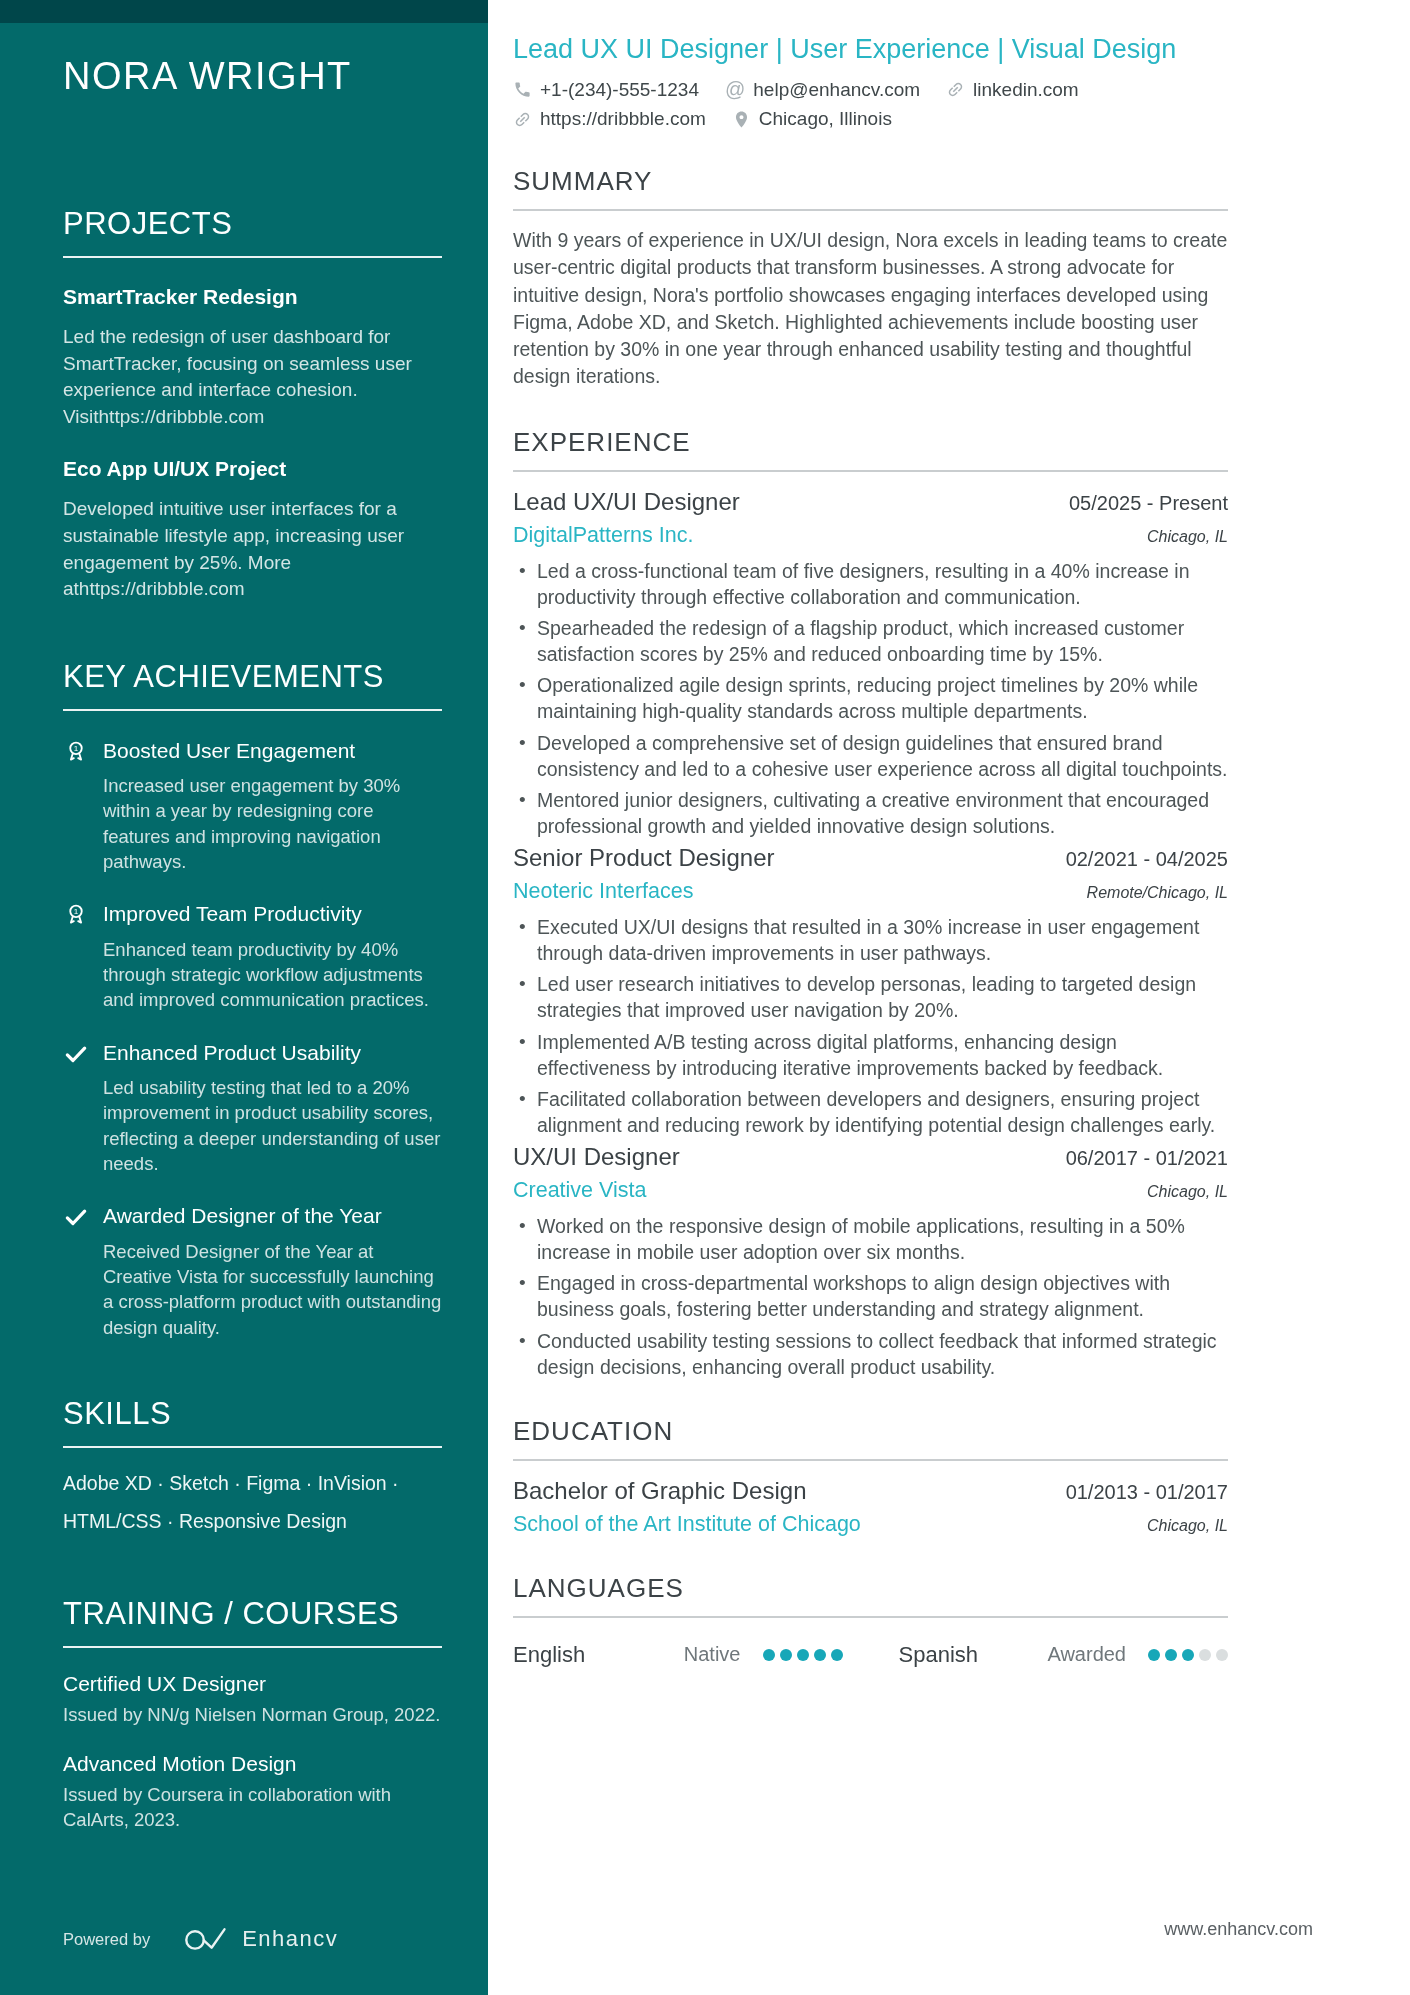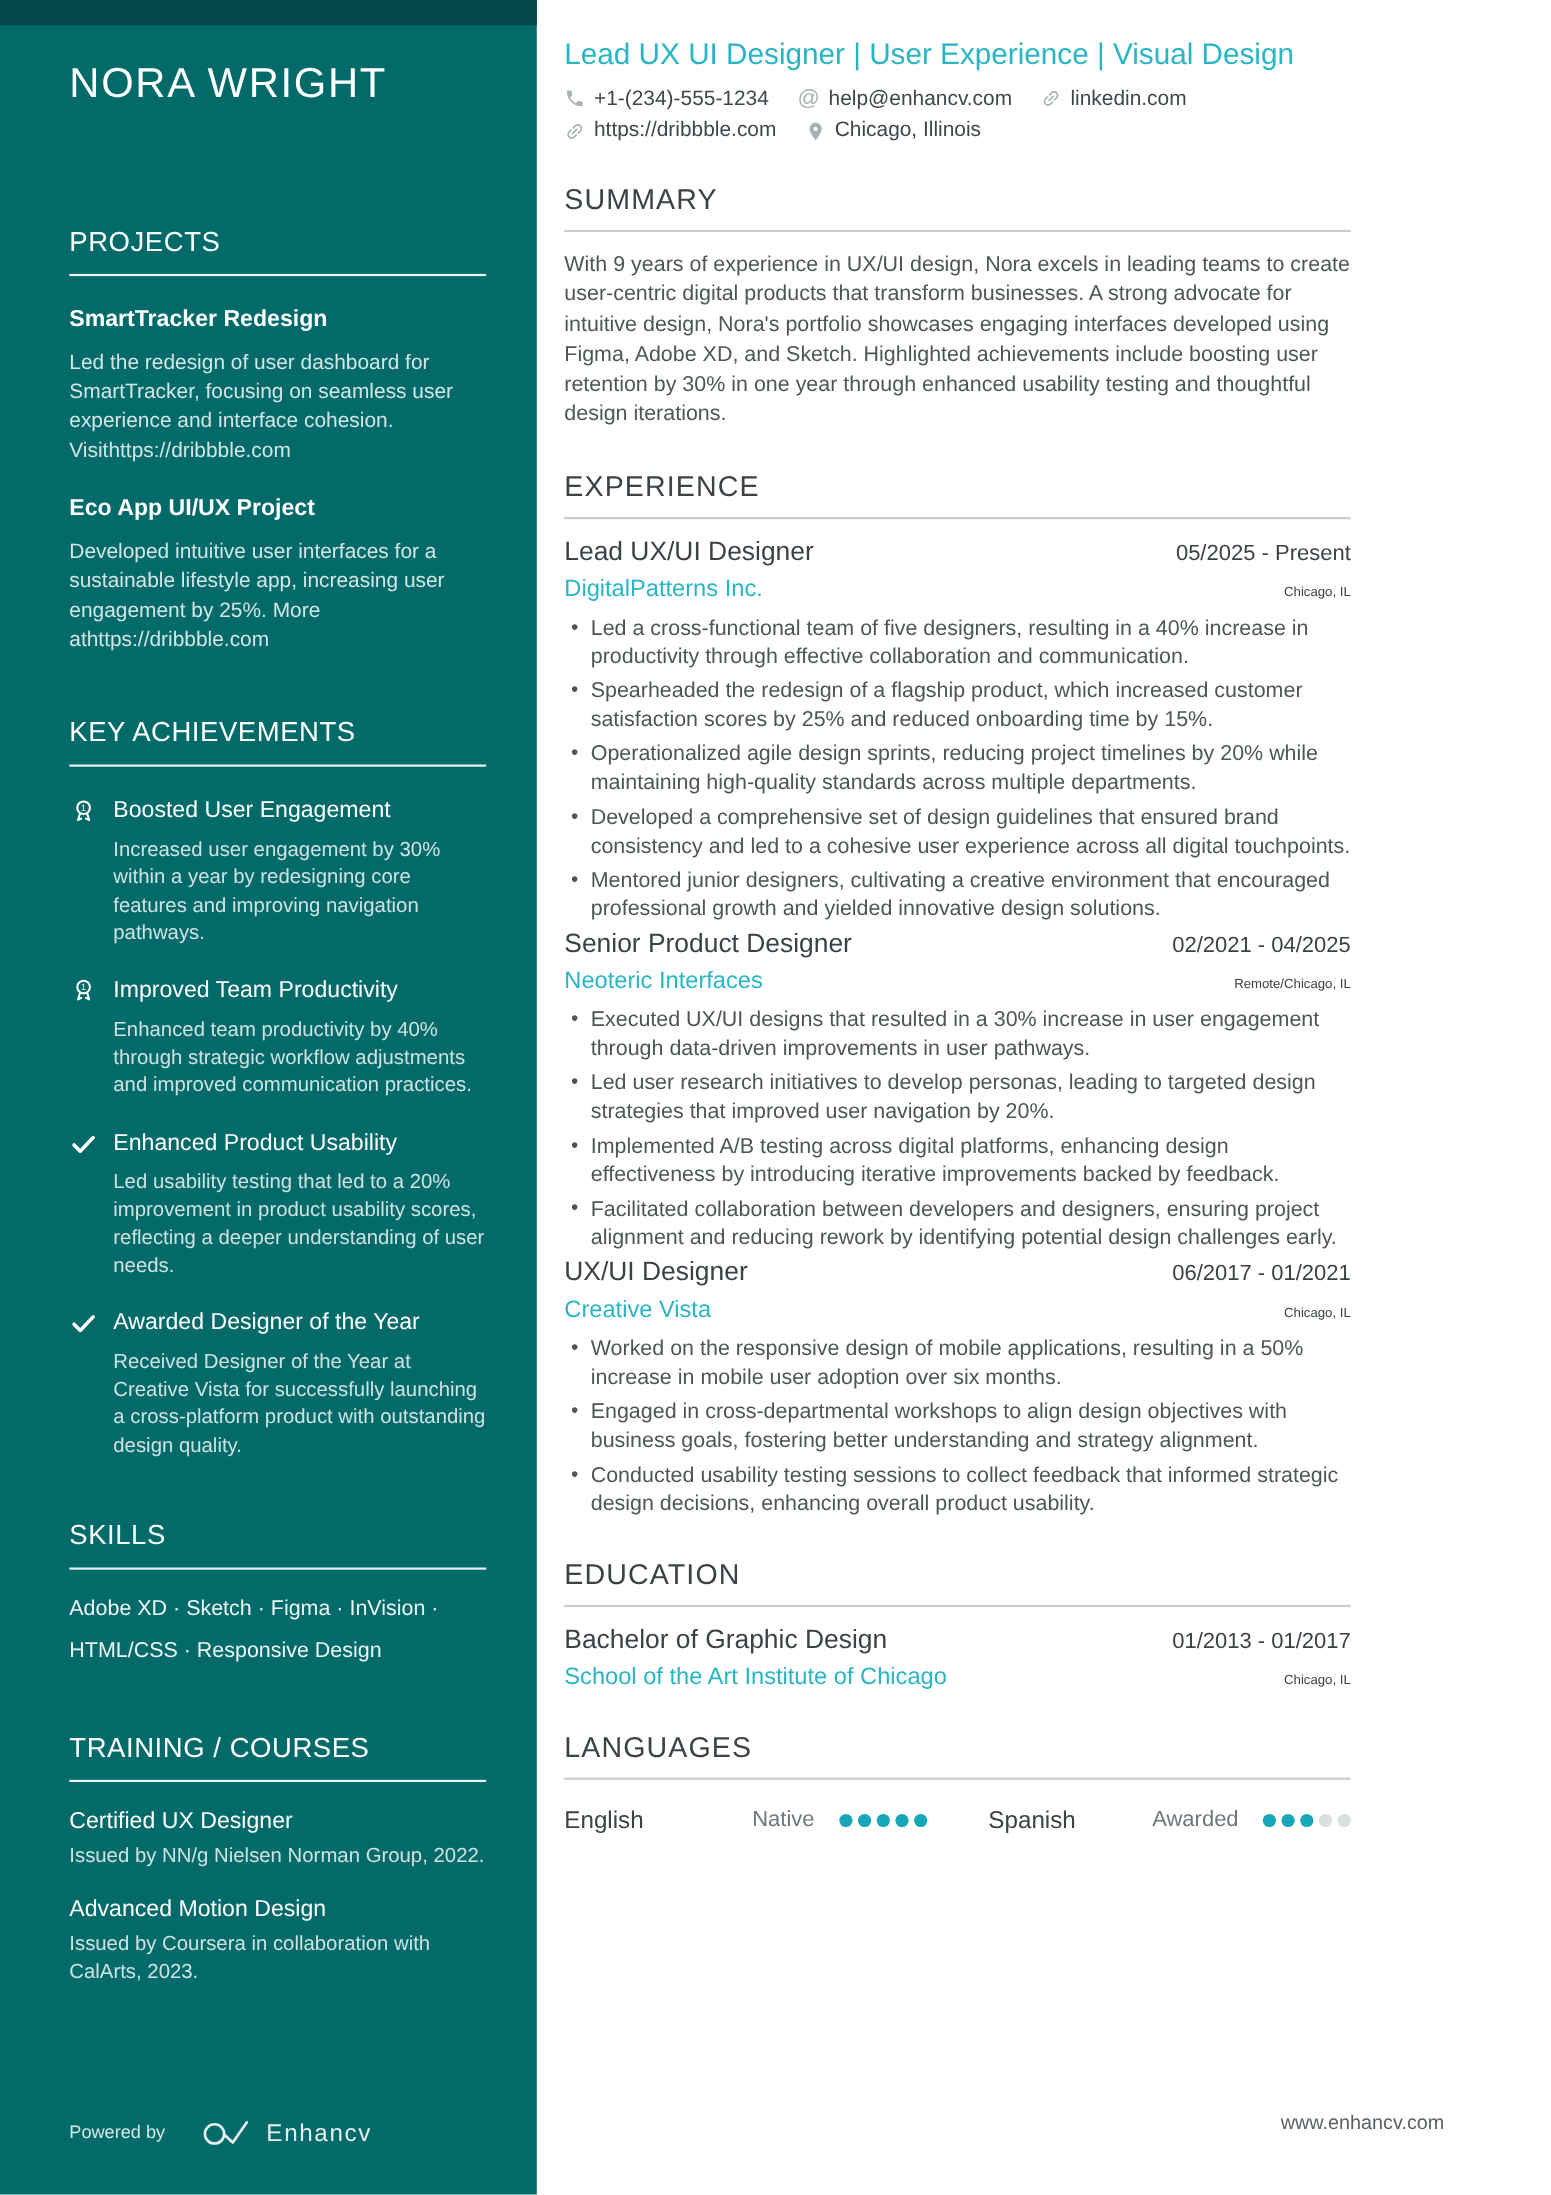--- a/index.html
+++ b/index.html
@@ -11,21 +11,21 @@
   
   .sidebar{
     position:absolute;left:0;top:0;width:488px;height:1995px;
     background:#036a6a;color:#fff;box-sizing:border-box;
     padding:0 46px 0 63px;
   }
   .topstrip{position:absolute;left:0;top:0;width:488px;height:23px;background:#00464a;}
   .name{margin-top:55px;font-size:38px;font-weight:500;letter-spacing:1.5px;color:#ffffff;}
   .side-section{margin-top:56px;}
   .side-section.first{margin-top:108px;}
-  .side-heading{font-size:25px;font-weight:400;letter-spacing:.5px;color:#fdffff;}
+  .side-heading{font-size:31px;font-weight:400;letter-spacing:.5px;color:#fdffff;}
   .side-divider{border-bottom:2px solid #eaf3f3;margin-top:14px;}
   .proj-title{font-size:21px;font-weight:700;color:#ffffff;margin-top:27px;}
   .proj-desc{font-size:19px;line-height:1.4;color:#d3e5e5;margin-top:15px;}
   .ach{display:flex;margin-top:27px;}
   .ach-icon{flex:0 0 27px;width:27px;margin-right:13px;padding-top:1px;}
   .ach-icon svg{width:26px;height:26px;display:block;}
   .ach-title{font-size:21px;color:#ffffff;line-height:1.25;}
   .ach-desc{font-size:18.5px;color:#cfe2e2;line-height:1.37;margin-top:9px;}
   .skills-text{font-size:19.5px;line-height:1.95;color:#eef6f6;margin-top:16px;}
   .course{margin-top:24px;}
@@ -51,21 +51,21 @@
   .m-section{margin-top:36px;}
   .m-heading{font-size:26px;font-weight:400;letter-spacing:1px;color:#3c4347;}
   .m-divider{border-bottom:2px solid #c9cdcf;margin:12px 0 16px 0;}
   .body-text{font-size:19.5px;color:#4d5557;line-height:1.4;margin:0;}
   .job{}
   .job.first{margin-top:6px;}
   .job-head,.job-sub{display:flex;justify-content:space-between;align-items:baseline;}
   .job-title{font-size:24px;font-weight:500;color:#3b4246;}
   .job-date{font-size:20px;color:#3b4246;}
   .job-company{font-size:21.5px;font-weight:500;color:#29b5c4;margin-top:7px;}
-  .job-loc{font-size:12px;color:#3b4246;}
+  .job-loc{font-size:16px;color:#3b4246;font-style:italic;}
   ul.bullets{list-style:none;margin:10px 0 0 0;padding:0 0 0 24px;}
   ul.bullets li{
     position:relative;font-size:19.5px;color:#4d5557;line-height:1.34;margin-bottom:5px;
   }
   ul.bullets li::before{
     content:"\2022";position:absolute;left:-18px;top:0;color:#4d5557;font-size:19px;
   }
   .langs{display:flex;margin-top:24px;}
   .lang{flex:1;display:flex;align-items:center;}
   .lang + .lang{margin-left:56px;}

